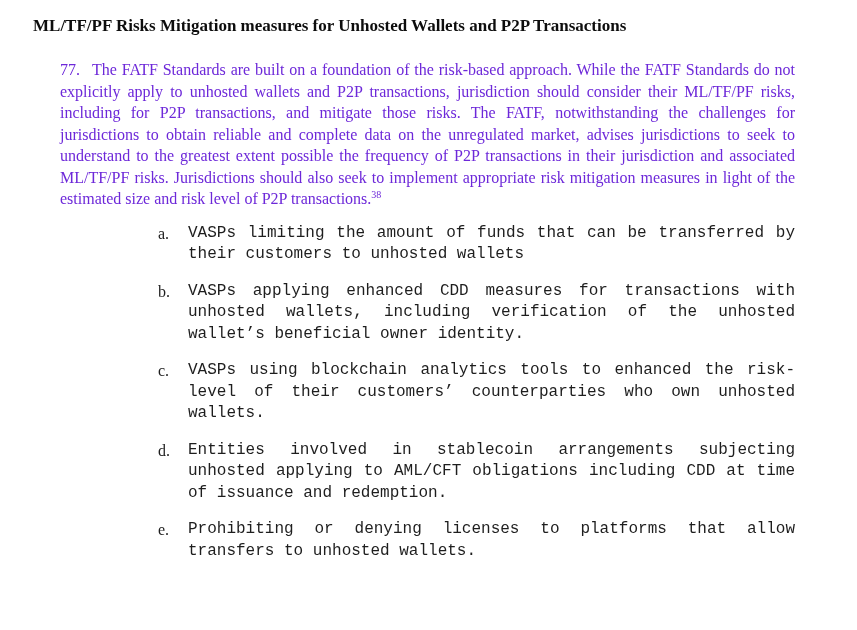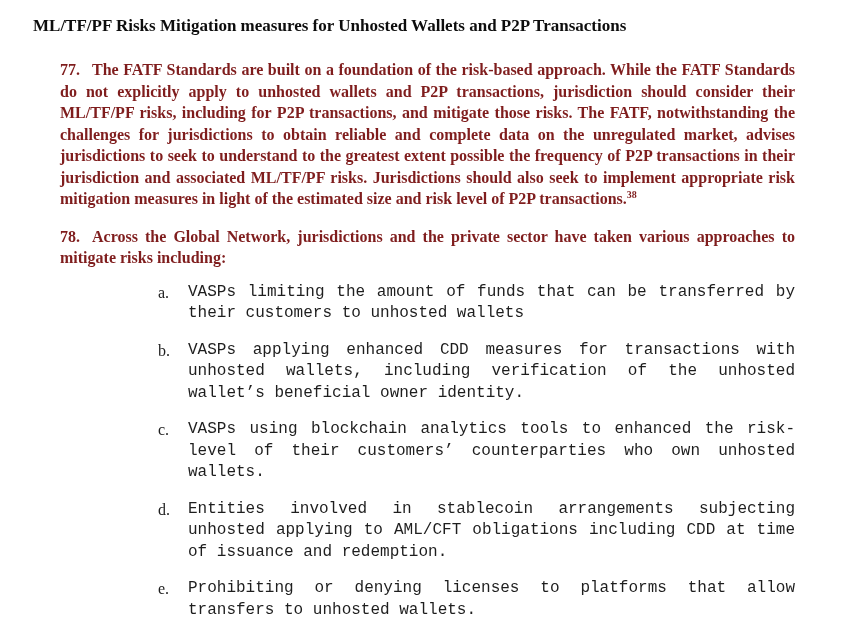--- a/index.html
+++ b/index.html
@@ -24,22 +24,21 @@
     font-weight: bold;
     color: #0d0d0d;
     margin: 0 0 20px 0;
     max-width: 640px;
   }
   .para {
     font-size: 16px;
     line-height: 21.5px;
     text-align: justify;
     margin: 16px 0 13px 27px;
-    color: #7f1d1d;
-    font-weight: bold;
+    color: #6d28d9;
   }
   .para-num {
     margin-right: 12px;
   }
   .fn {
     font-size: 10px;
     line-height: 0;
     vertical-align: super;
   }
   .list {
@@ -64,21 +63,20 @@
 </style>
 </head>
 <body>
 
 <div class="page">
 
   <h1 class="heading">ML/TF/PF Risks Mitigation measures for Unhosted Wallets and P2P Transactions</h1>
 
   <p class="para"><span class="para-num">77.</span><span>The FATF Standards are built on a foundation of the risk-based approach. While the FATF Standards do not explicitly apply to unhosted wallets and P2P transactions, jurisdiction should consider their ML/TF/PF risks, including for P2P transactions, and mitigate those risks. The FATF, notwithstanding the challenges for jurisdictions to obtain reliable and complete data on the unregulated market, advises jurisdictions to seek to understand to the greatest extent possible the frequency of P2P transactions in their jurisdiction and associated ML/TF/PF risks. Jurisdictions should also seek to implement appropriate risk mitigation measures in light of the estimated size and risk level of P2P transactions.</span><sup class="fn">38</sup></p>
 
-  <p class="para"><span class="para-num">78.</span><span>Across the Global Network, jurisdictions and the private sector have taken various approaches to mitigate risks including:</span></p>
 
   <div class="list">
 
     <div class="list-item">
       <span class="marker">a.</span>
       <span class="item-text">VASPs limiting the amount of funds that can be transferred by their customers to unhosted wallets</span>
     </div>
 
     <div class="list-item">
       <span class="marker">b.</span>

